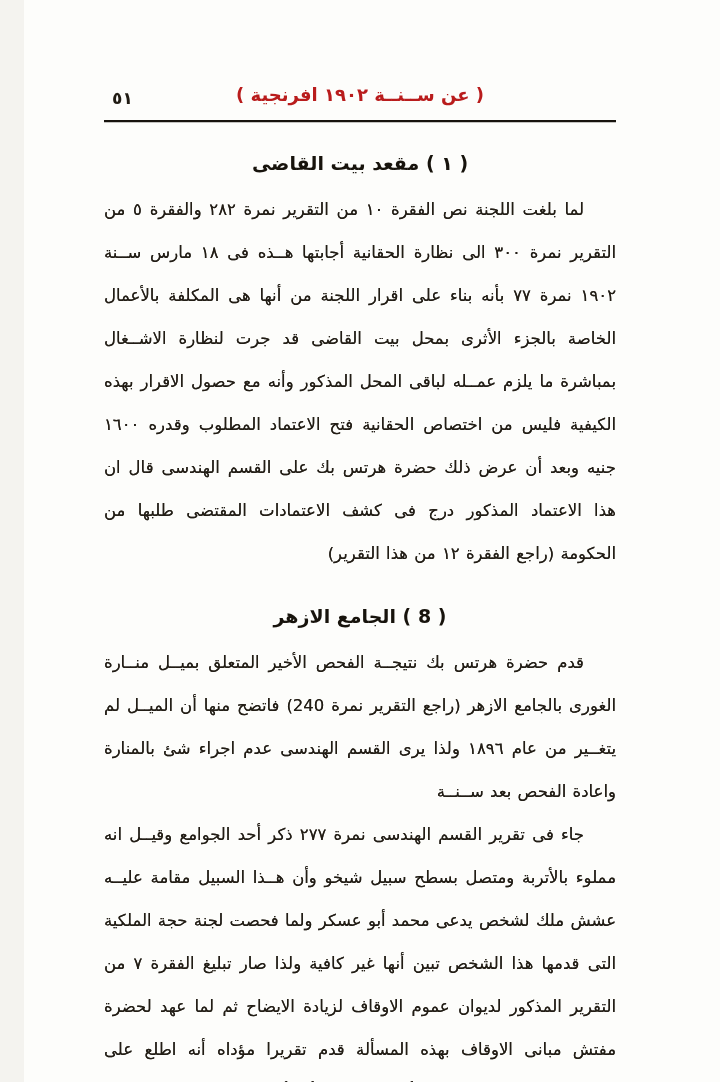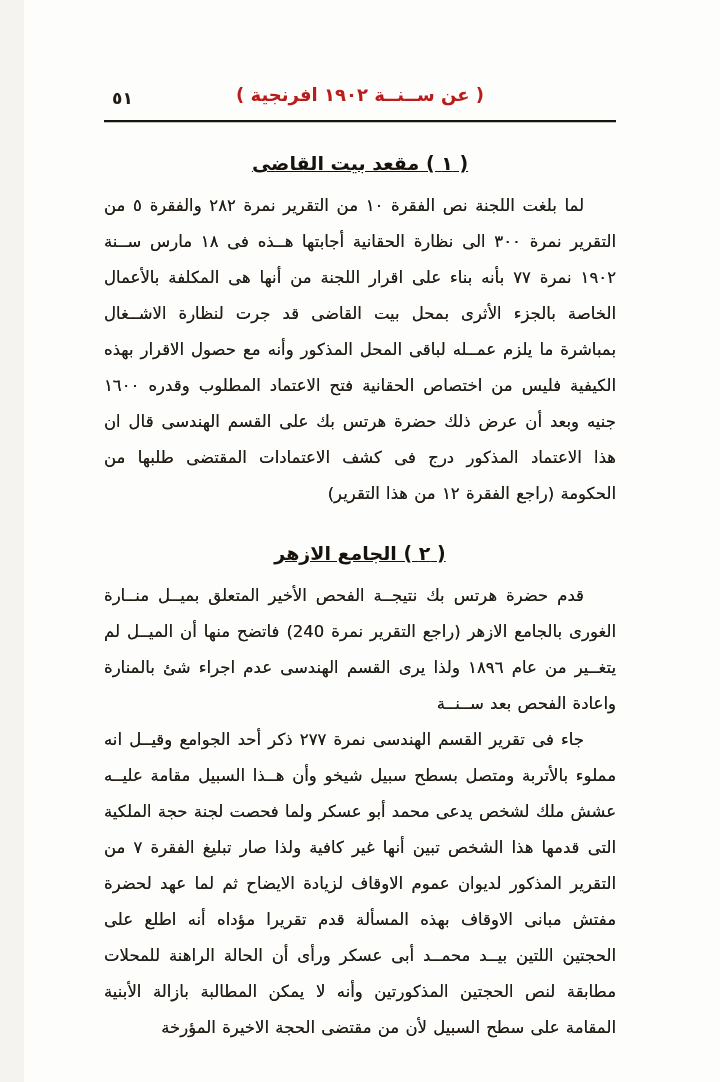--- a/index.html
+++ b/index.html
@@ -53,26 +53,25 @@
     background: #17130d;
     margin-top: 6px;
     box-shadow: 0 1px 0 rgba(23,19,13,0.25);
   }
   .sh {
     text-align: center;
     font-size: 19px;
     font-weight: bold;
     margin: 30px 0 14px 0;
     color: #17130c;
-    text-decoration: underline;
   }
   .para {
     margin: 0;
     font-size: 16.5px;
-    line-height: 36px;
+    line-height: 43px;
     text-align: justify;
     text-indent: 32px;
     word-spacing: 1px;
     color: #221d15;
     text-shadow: 0 0 0.6px rgba(30, 26, 20, 0.85);
   }
 </style>
 </head>
 <body>
 
@@ -85,21 +84,21 @@
     </header>
 
     <div class="rule"></div>
 
     <section>
       <h2 class="sh">( ١ ) مقعد بيت القاضى</h2>
       <p class="para">لما بلغت اللجنة نص الفقرة ١٠ من التقرير نمرة ٢٨٢ والفقرة ٥ من التقرير نمرة ٣٠٠ الى نظارة الحقانية أجابتها هــذه فى ١٨ مارس ســنة ١٩٠٢ نمرة ٧٧ بأنه بناء على اقرار اللجنة من أنها هى المكلفة بالأعمال الخاصة بالجزء الأثرى بمحل بيت القاضى قد جرت لنظارة الاشــغال بمباشرة ما يلزم عمــله لباقى المحل المذكور وأنه مع حصول الاقرار بهذه الكيفية فليس من اختصاص الحقانية فتح الاعتماد المطلوب وقدره ١٦٠٠ جنيه وبعد أن عرض ذلك حضرة هرتس بك على القسم الهندسى قال ان هذا الاعتماد المذكور درج فى كشف الاعتمادات المقتضى طلبها من الحكومة (راجع الفقرة ١٢ من هذا التقرير)</p>
     </section>
 
     <section>
-      <h2 class="sh">( ٢ ) الجامع الازهر</h2>
+      <h2 class="sh">( 8 ) الجامع الازهر</h2>
       <p class="para">قدم حضرة هرتس بك نتيجــة الفحص الأخير المتعلق بميــل منــارة الغورى بالجامع الازهر (راجع التقرير نمرة 240) فاتضح منها أن الميــل لم يتغــير من عام ١٨٩٦ ولذا يرى القسم الهندسى عدم اجراء شئ بالمنارة واعادة الفحص بعد ســنــة</p>
     </section>
 
     <section>
       <p class="para">جاء فى تقرير القسم الهندسى نمرة ٢٧٧ ذكر أحد الجوامع وقيــل انه مملوء بالأتربة ومتصل بسطح سبيل شيخو وأن هــذا السبيل مقامة عليــه عشش ملك لشخص يدعى محمد أبو عسكر ولما فحصت لجنة حجة الملكية التى قدمها هذا الشخص تبين أنها غير كافية ولذا صار تبليغ الفقرة ٧ من التقرير المذكور لديوان عموم الاوقاف لزيادة الايضاح ثم لما عهد لحضرة مفتش مبانى الاوقاف بهذه المسألة قدم تقريرا مؤداه أنه اطلع على الحجتين اللتين بيــد محمــد أبى عسكر ورأى أن الحالة الراهنة للمحلات مطابقة لنص الحجتين المذكورتين وأنه لا يمكن المطالبة بازالة الأبنية المقامة على سطح السبيل لأن من مقتضى الحجة الاخيرة المؤرخة</p>
     </section>
 
   </div>
 </main>
 

